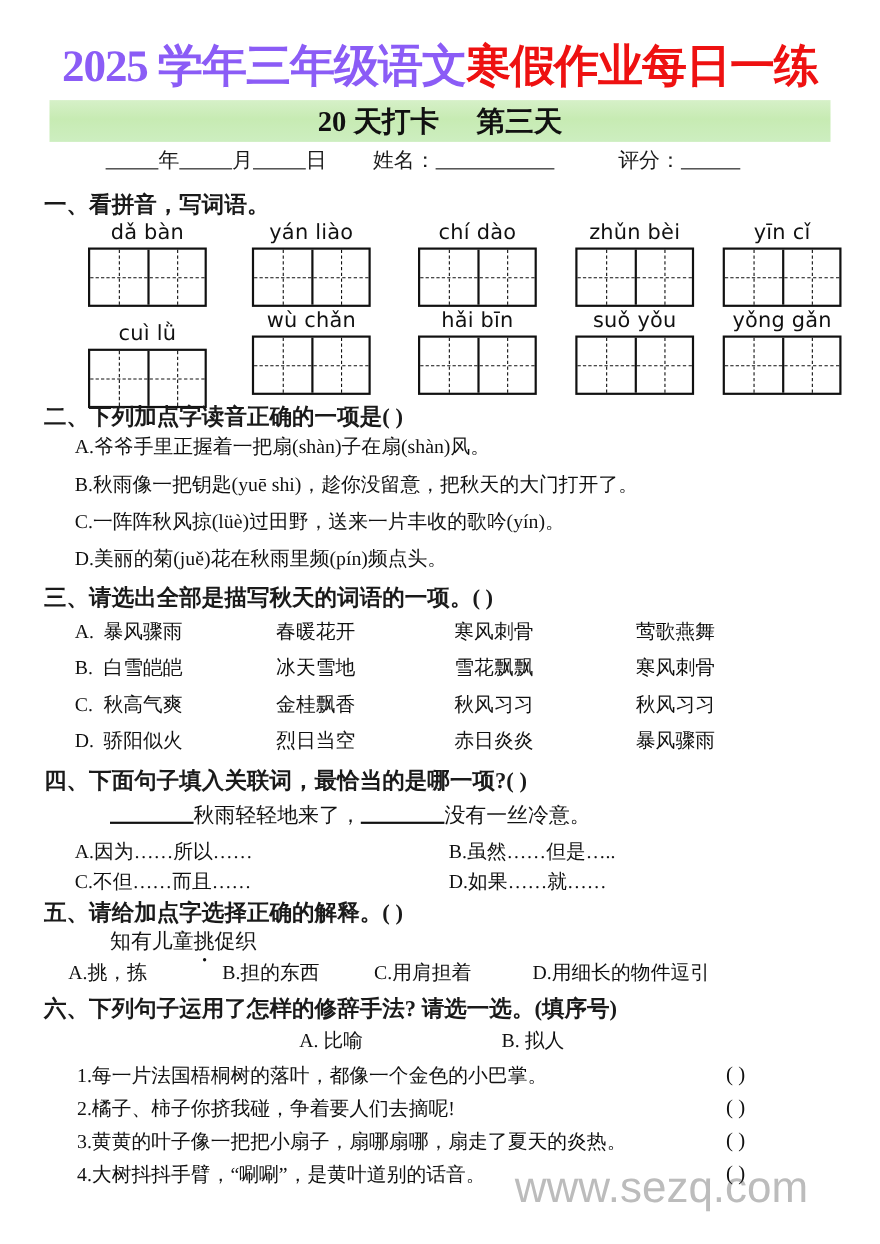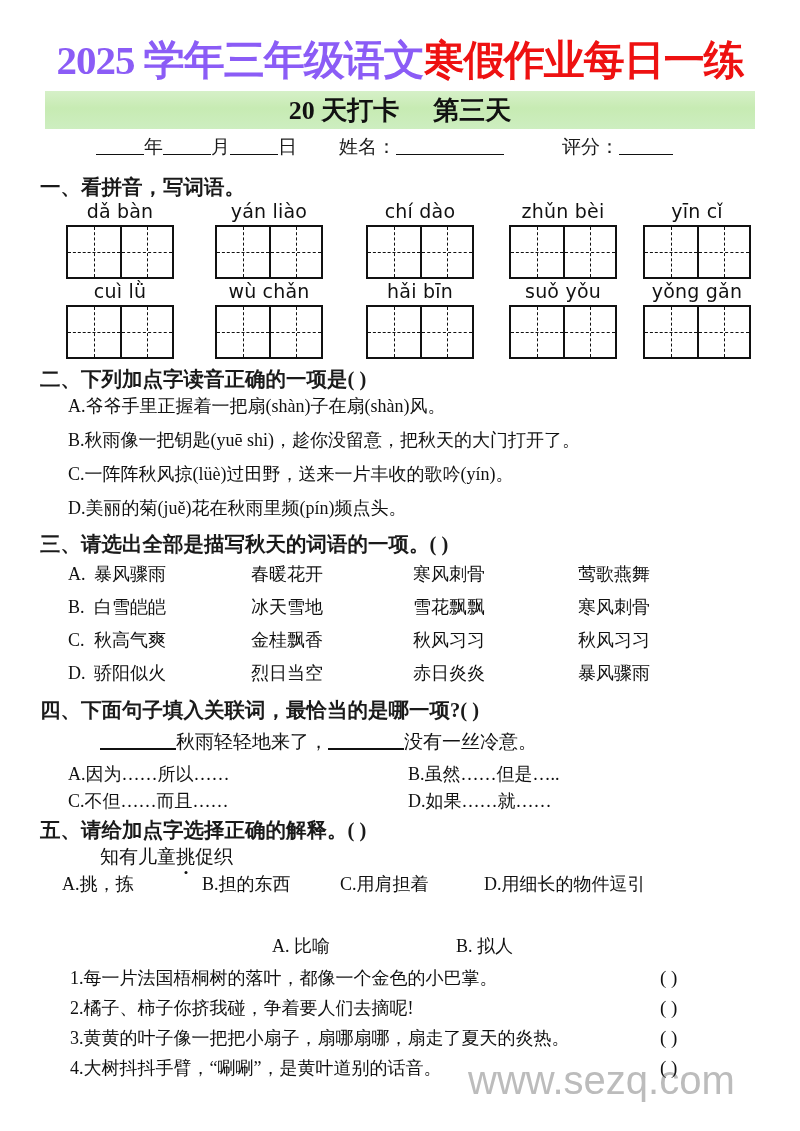--- a/index.html
+++ b/index.html
@@ -116,20 +116,21 @@
   
   .pin-row {
     position: absolute;
     left: 0;
     width: 800px;
     z-index: 2;
   }
   .pin-cellgroup {
     position: absolute;
     text-align: center;
+    margin-left: 14px;
   }
   .pin-text {
     font-family: "DejaVu Sans", sans-serif;
     font-size: 19px;
     line-height: 22px;
     color: #111;
     white-space: nowrap;
     margin-bottom: 3px;
     letter-spacing: 0.2px;
   }
@@ -274,21 +275,21 @@
     <div class="pin-cellgroup" style="left:643px; top:0;">
       <div class="pin-text">yīn cǐ</div>
       <div class="tzg">
           <div class="cell"></div>
           <div class="cell"></div>
         </div>
     </div>
   </div>
 
   <div class="pin-row" style="top:280px; height:76px;">
-    <div class="pin-cellgroup" style="left:66px; top:0;">
+    <div class="pin-cellgroup" style="left:66px; top:12px;">
       <div class="pin-text">cuì lǜ</div>
       <div class="tzg">
           <div class="cell"></div>
           <div class="cell"></div>
         </div>
     </div>
     <div class="pin-cellgroup" style="left:215px; top:0;">
       <div class="pin-text">wù chǎn</div>
       <div class="tzg">
           <div class="cell"></div>
@@ -370,20 +371,21 @@
   <div class="q-head" style="top:817px;">五、请给加点字选择正确的解释。(   )</div>
 
   <div class="opt-line" style="left:100px; top:845px; font-size:19px;">
     <span>知有儿童</span><span class="dotch">挑</span><span>促织</span>
   </div>
 
   <div class="opt-grid" style="left:62px; top:872px;">
     <span class="idiom" style="width:140px;"><span>A.</span><span>挑，拣</span></span><span class="idiom" style="width:138px;"><span>B.</span><span>担的东西</span></span><span class="idiom" style="width:144px;"><span>C.</span><span>用肩担着</span></span><span class="idiom"><span>D.</span><span>用细长的物件逗引</span></span>
   </div>
 
+  <div class="q-head" style="top:905px;">六、下列句子运用了怎样的修辞手法? 请选一选。(填序号)</div>
 
   <div class="opt-grid" style="left:272px; top:934px;">
     <span class="idiom" style="width:184px;">A. 比喻</span><span class="idiom">B. 拟人</span>
   </div>
 
   <div class="opt-line" style="left:70px; top:966px; font-size:18px;">
     <span>1.</span><span>每一片法国梧桐树的落叶，都像一个金色的小巴掌。</span>
   </div>
   <div class="paren-col" style="left:660px; top:966px;">(      )</div>
 

